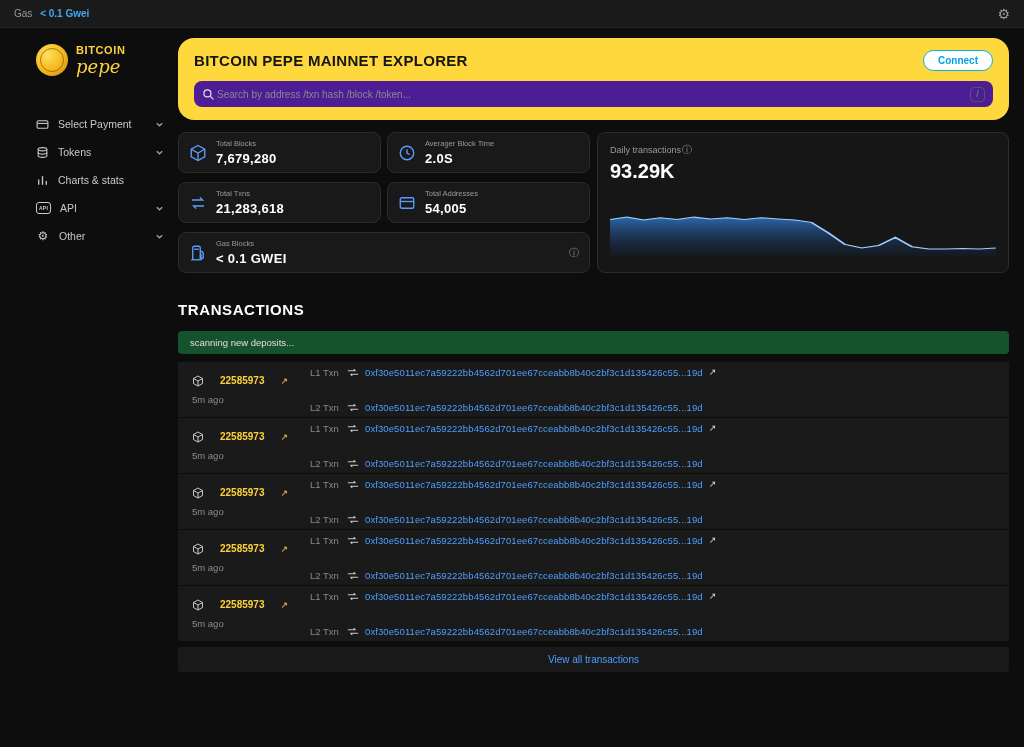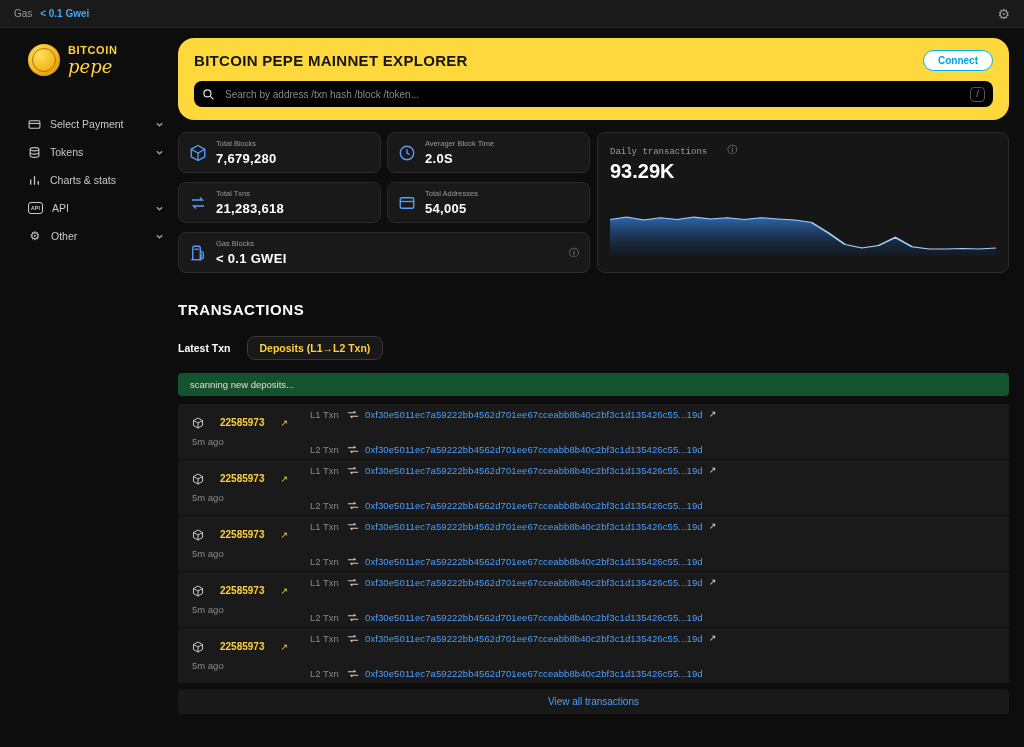--- a/index.html
+++ b/index.html
@@ -18,21 +18,21 @@
     font-size:10px;
   }
   .gas-label { color:#9a9a9a; }
   .gas-value { color:#3fa9f5; margin-left:5px; font-weight:bold; cursor:pointer; }
   .gear { color:#9a9a9a; font-size:14px; cursor:pointer; line-height:1; }
 
   
   .layout { display:flex; height:719px; }
 
   
-  .sidebar { width:178px; padding:16px 14px 0 28px; flex:0 0 178px; }
+  .sidebar { width:178px; padding:16px 14px 0 36px; flex:0 0 178px; }
   .brand { display:flex; align-items:center; gap:8px; margin-bottom:34px; cursor:pointer; }
   .coin {
     width:32px; height:32px; border-radius:50%;
     background:radial-gradient(circle at 35% 32%, #ffe15c 0%, #f3b71c 55%, #c5840f 100%);
     position:relative; flex:0 0 32px;
   }
   .coin::after {
     content:""; position:absolute; inset:4px; border-radius:50%;
     border:1.5px solid rgba(140,90,10,.75);
   }
@@ -62,22 +62,22 @@
   }
   .hero-top { display:flex; align-items:center; justify-content:space-between; margin-bottom:10px; }
   .hero-title { margin:0; font-size:15px; font-weight:800; color:#151515; letter-spacing:.3px; }
   .connect-btn {
     background:#ffffff; color:#00a3e0; border:1.5px solid #00b0e8; border-radius:14px;
     font-size:10px; font-weight:bold; padding:4px 14px; cursor:pointer;
     font-family:"Liberation Sans", sans-serif;
     margin-left:27px;
   }
   .searchbar {
-    background:#000000; border-radius:8px; height:26px;
-    display:flex; align-items:center; gap:8px; padding:0 8px;
+    background:#4c1d95; border-radius:8px; height:26px;
+    display:flex; align-items:center; gap:0; padding:0 8px;
   }
   .searchbar input {
     flex:1; background:transparent; border:none; outline:none;
     color:#dddddd; font-size:10px; font-family:"Liberation Sans", sans-serif;
   }
   .searchbar input::placeholder { color:#8a8a8a; }
   .slash-key {
     width:15px; height:15px; border:1px solid #555; border-radius:4px;
     color:#8a8a8a; font-size:9px; display:flex; align-items:center; justify-content:center;
   }
@@ -96,21 +96,21 @@
   .card svg { stroke:#5b9dff; flex:0 0 auto; }
   .card-label { font-size:7.5px; color:#9a9a9a; margin-bottom:3px; }
   .card-value { font-size:13px; font-weight:bold; color:#ffffff; letter-spacing:.3px; }
   .info-icon { color:#8a8a8a; font-size:10px; cursor:pointer; }
   .card .info-icon { position:absolute; right:10px; top:50%; transform:translateY(-50%); }
 
   .daily-panel {
     flex:1; background:#161616; border:1px solid #2b2b2b; border-radius:8px;
     padding:10px 12px 0; display:flex; flex-direction:column; overflow:hidden;
   }
-  .daily-head { display:flex; align-items:flex-end; gap:20px; font-size:9px; color:#9a9a9a;font-family:Liberation Mono, monospace; }
+  .daily-head { display:flex; align-items:center; gap:1px; font-size:9px; color:#9a9a9a; }
   .daily-value { font-size:20px; font-weight:bold; color:#ffffff; margin-top:3px; }
   .daily-chart { margin-top:auto; width:100%; height:58px; margin-bottom:16px; }
 
   
   .txn-heading { margin:28px 0 0; font-size:15px; font-weight:800; color:#ffffff; letter-spacing:.6px; }
   .tabs { display:flex; align-items:center; gap:16px; margin-top:18px; }
   .tab-latest { font-size:10.5px; font-weight:bold; color:#ffffff; cursor:pointer; }
   .tab-pill {
     background:#191919; border:1px solid #3a3a3a; border-radius:8px;
     color:#ffd23d; font-weight:bold; font-size:10.5px; padding:5px 12px; cursor:pointer;
@@ -314,24 +314,20 @@
             </linearGradient>
           </defs>
           <path id="chart-area" fill="url(#areaGrad)" d="M0.00,14.80 L4.35,13.20 L8.70,15.20 L13.04,13.60 L17.39,14.80 L21.74,13.20 L26.09,14.40 L30.43,13.60 L34.78,14.80 L39.13,13.60 L43.48,14.40 L47.83,15.20 L52.17,16.80 L56.52,24.00 L60.87,32.00 L65.22,34.40 L69.57,32.80 L73.91,27.20 L78.26,33.60 L82.61,35.20 L86.96,35.20 L91.30,34.80 L95.65,35.20 L100.00,34.40 L100,40 L0,40 Z"></path>
           <path id="chart-line" fill="none" stroke="#9fd0ff" stroke-width="0.7" d="M0.00,14.80 L4.35,13.20 L8.70,15.20 L13.04,13.60 L17.39,14.80 L21.74,13.20 L26.09,14.40 L30.43,13.60 L34.78,14.80 L39.13,13.60 L43.48,14.40 L47.83,15.20 L52.17,16.80 L56.52,24.00 L60.87,32.00 L65.22,34.40 L69.57,32.80 L73.91,27.20 L78.26,33.60 L82.61,35.20 L86.96,35.20 L91.30,34.80 L95.65,35.20 L100.00,34.40"></path>
         </svg>
       </div>
     </section>
 
     <h2 class="txn-heading">TRANSACTIONS</h2>
 
-    <div class="tabs">
-      <span class="tab-latest">Latest Txn</span>
-      <button class="tab-pill">Deposits (L1→L2 Txn)</button>
-    </div>
 
     <div class="scan-bar">scanning new deposits...</div>
 
     <div class="txn-list" id="txn-list">
   <div class="txn-row">
     <div class="row-left">
       <div class="block-line">
         <svg width="12" height="12" viewBox="0 0 24 24" fill="none" stroke-width="1.8">
                 <path d="M12 2l9 5v10l-9 5-9-5V7l9-5z"></path>
                 <path d="M12 22V12M3 7l9 5 9-5"></path>

